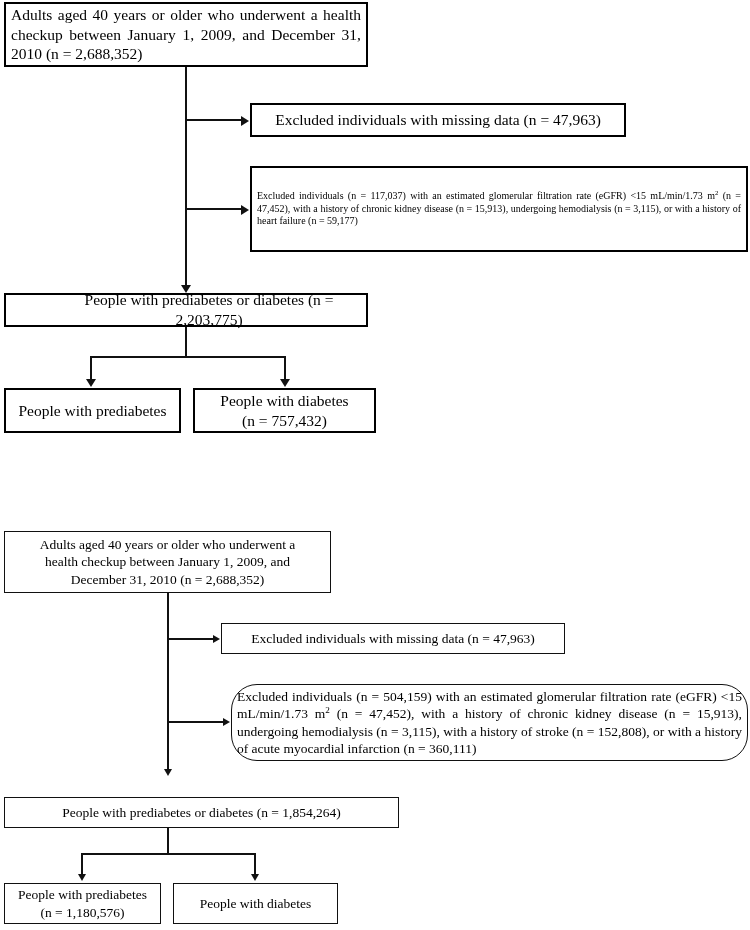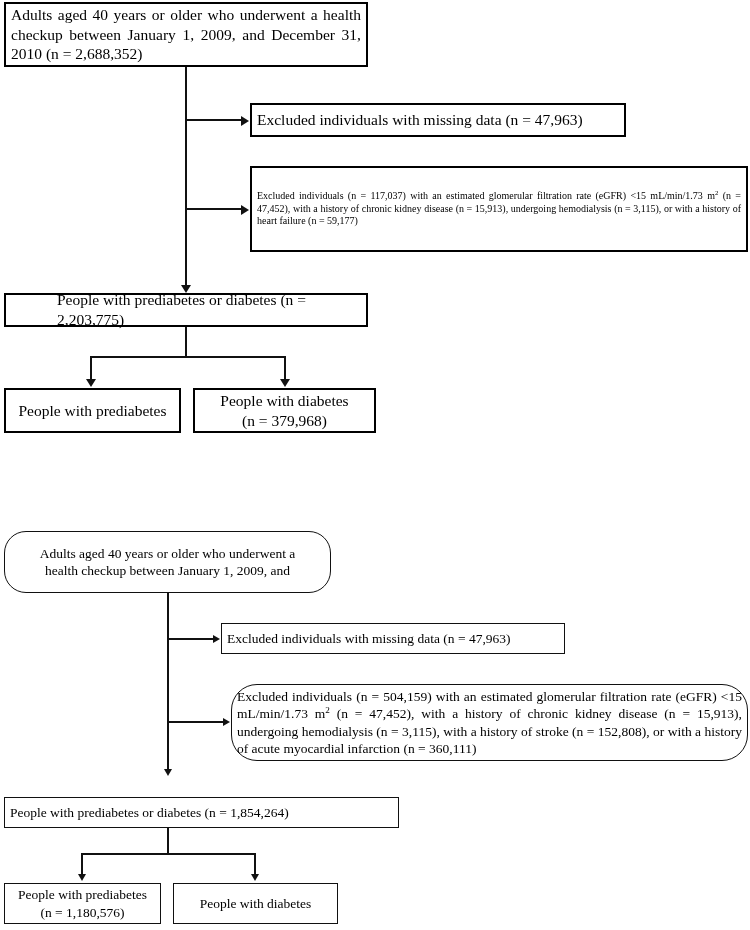--- a/index.html
+++ b/index.html
@@ -40,21 +40,21 @@
   }
   .just .txt {
     text-align: justify;
     text-align-last: left;
     hyphens: none;
   }
   .ctr .txt {
     text-align: center;
   }
   .lft .txt {
-    text-align: left;
+    text-align: center;
   }
   
   .vline, .hline {
     position: absolute;
     background: #111111;
   }
   .vline { width: 2px; }
   .hline { height: 2px; }
   .vline.thin { width: 1.6px; }
   .hline.thin { height: 1.6px; }
@@ -86,21 +86,21 @@
 
   
   #a-top        { left: 4px;   top: 2px;   width: 364px; height: 65px;  font-size: 15.5px; }
   #a-excl1      { left: 250px; top: 103px; width: 376px; height: 34px;  font-size: 15.5px; }
   #a-excl2      { left: 250px; top: 166px; width: 498px; height: 86px;  font-size: 10px; }
   #a-cohort     { left: 4px;   top: 293px; width: 364px; height: 34px;  font-size: 15.5px; padding-left: 46px; }
   #a-pre        { left: 4px;   top: 388px; width: 177px; height: 45px;  font-size: 15.5px; }
   #a-dia        { left: 193px; top: 388px; width: 183px; height: 45px;  font-size: 15.5px; }
 
   
-  #b-top        { left: 4px;   top: 531px; width: 327px; height: 62px;  font-size: 13.5px; border-radius: 22px; }
+  #b-top        { left: 4px;   top: 531px; width: 327px; height: 62px;  font-size: 13.5px; }
   #b-excl1      { left: 221px; top: 623px; width: 344px; height: 31px;  font-size: 13.5px; }
   #b-excl2      { left: 231px; top: 684px; width: 517px; height: 77px;  font-size: 13.5px; border-radius: 26px; }
   #b-cohort     { left: 4px;   top: 797px; width: 395px; height: 31px;  font-size: 13.5px; }
   #b-pre        { left: 4px;   top: 883px; width: 157px; height: 41px;  font-size: 13.5px; }
   #b-dia        { left: 173px; top: 883px; width: 165px; height: 41px;  font-size: 13.5px; }
 </style>
 </head>
 <body>
 
 <div class="chart">
@@ -120,21 +120,21 @@
   <div class="box thick lft" id="a-cohort">
     <span class="txt">People with prediabetes or diabetes (n = 2,203,775)</span>
   </div>
 
   <div class="box thick ctr" id="a-pre">
     <span class="txt">People with prediabetes</span>
   </div>
 
   <div class="box thick ctr" id="a-dia">
     <span class="txt">People with diabetes</span>
-    <span class="txt">(n = 379,968)</span>
+    <span class="txt">(n = 757,432)</span>
   </div>
 
   <div class="vline" style="left:185px; top:67px; height:220px;"></div>
   <div class="arrow-down" style="left:181px; top:285px;"></div>
 
   <div class="hline" style="left:185px; top:119px; width:57px;"></div>
   <div class="arrow-right" style="left:241px; top:116px;"></div>
 
   <div class="hline" style="left:185px; top:208px; width:57px;"></div>
   <div class="arrow-right" style="left:241px; top:205px;"></div>
@@ -146,20 +146,21 @@
   <div class="arrow-down" style="left:86px; top:379px;"></div>
   <div class="arrow-down" style="left:280px; top:379px;"></div>
 
 </div>
 
 <div class="chart">
 
   <div class="box ctr" id="b-top">
     <span class="txt">Adults aged 40 years or older who underwent a</span>
     <span class="txt">health checkup between January 1, 2009, and</span>
+    <span class="txt">December 31, 2010 (n = 2,688,352)</span>
   </div>
 
   <div class="box lft" id="b-excl1">
     <span class="txt">Excluded individuals with missing data (n = 47,963)</span>
   </div>
 
   <div class="box just" id="b-excl2">
     <span class="txt"><span>Excluded individuals (n = 504,159) with an estimated glomerular filtration rate (eGFR) &lt;15 mL/min/1.73 m</span><sup>2</sup><span> (n = 47,452), with a history of chronic kidney disease (n = 15,913), undergoing hemodialysis (n = 3,115), with a history of stroke (n = 152,808), or with a history of acute myocardial infarction (n = 360,111)</span></span>
   </div>
 

